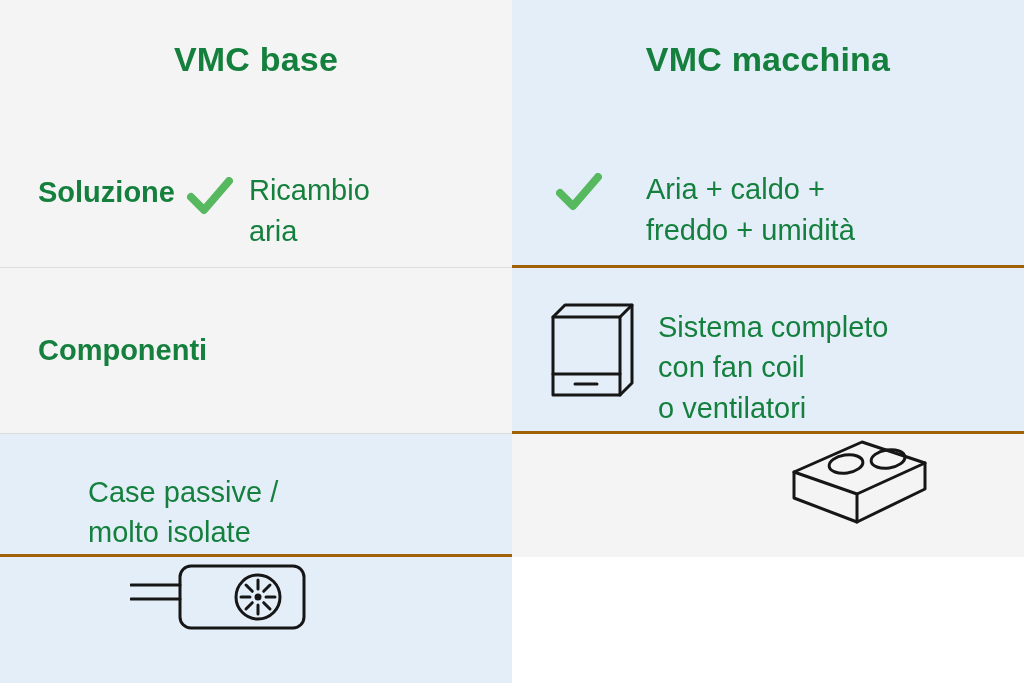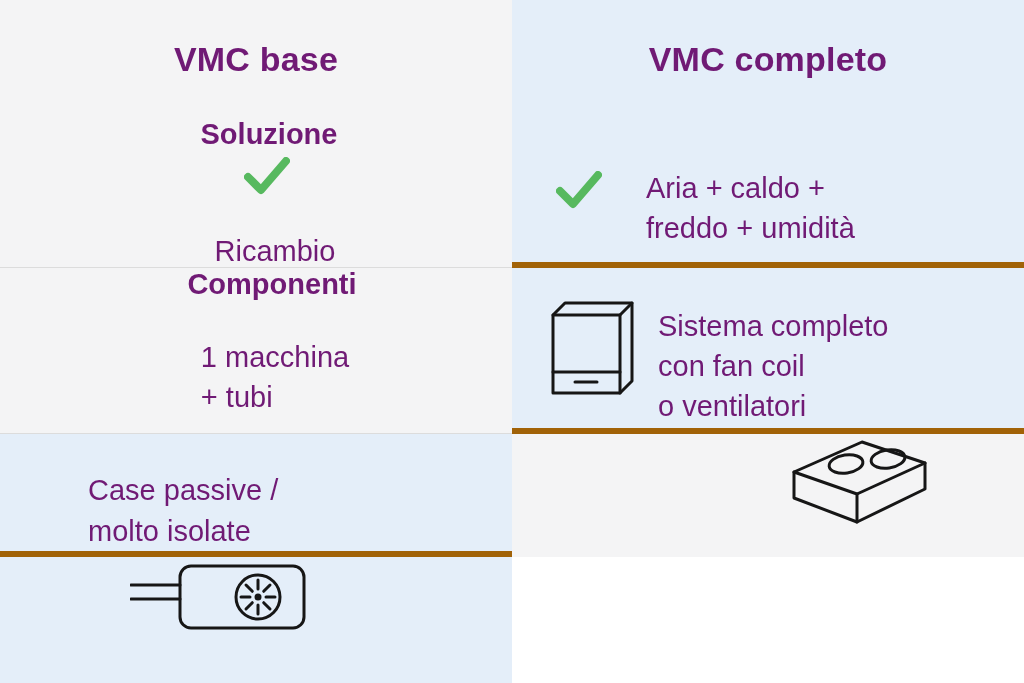--- a/index.html
+++ b/index.html
@@ -5,34 +5,34 @@
   html, body { margin: 0; padding: 0; background: #ffffff; }
 
   .board {
     position: relative;
     width: 1024px;
     height: 683px;
     display: grid;
     grid-template-columns: 512px 512px;
     grid-template-rows: 118px 150px 166px 123px 126px;
     font-family: "Liberation Sans", sans-serif;
-    color: #701a75;
+    color: #15803d;
     overflow: hidden;
   }
 
   .cell {
     display: flex;
     align-items: center;
     box-sizing: border-box;
   }
   .left  { background: #f4f4f5; }
   .right { background: #e4eef9; }
 
-  .hb.left  { border-bottom: 1px solid #dcdcdc; flex-direction: column; }
-  .hb.right { border-bottom: 6px solid #a16207; }
+  .hb.left  { border-bottom: 1px solid #dcdcdc; }
+  .hb.right { border-bottom: 3px solid #a16207; }
 
   .header { justify-content: center; }
   .title {
     font-size: 34px;
     font-weight: 700;
     letter-spacing: 0.2px;
   }
 
   .label {
     font-size: 29px;
@@ -74,21 +74,21 @@
 </style>
 </head>
 <body>
 
 <div class="board">
 
   <div class="cell left header">
     <div class="title">VMC base</div>
   </div>
   <div class="cell right header">
-    <div class="title">VMC completo</div>
+    <div class="title">VMC macchina</div>
   </div>
 
   <div class="cell left hb c-l1">
     <span class="label">Soluzione</span>
     <span class="check">
       <svg width="46" height="38" viewBox="0 0 46 38">
           <path d="M4 20 L17 33 L42 4" fill="none" stroke="#57b95f" stroke-width="8" stroke-linecap="round" stroke-linejoin="round"></path>
         </svg>
     </span>
     <span class="text">Ricambio
@@ -99,22 +99,20 @@
       <svg width="46" height="38" viewBox="0 0 46 38">
           <path d="M4 20 L17 33 L42 4" fill="none" stroke="#57b95f" stroke-width="8" stroke-linecap="round" stroke-linejoin="round"></path>
         </svg>
     </span>
     <span class="text">Aria + caldo +
 freddo + umidità</span>
   </div>
 
   <div class="cell left hb c-l2">
     <span class="label">Componenti</span>
-    <span class="text">1 macchina
-+ tubi</span>
   </div>
   <div class="cell right hb c-r2">
     <span class="icon">
       <svg width="86" height="96" viewBox="0 0 86 96" fill="none" stroke="#161616" stroke-width="3" stroke-linecap="round" stroke-linejoin="round">
         <path d="M3 15 L15 3 L82 3 L82 81 L70 93 L3 93 Z"></path>
         <path d="M3 15 L70 15 L70 93"></path>
         <path d="M70 15 L82 3"></path>
         <path d="M3 72 L70 72"></path>
         <path d="M25 82 L47 82"></path>
       </svg>

